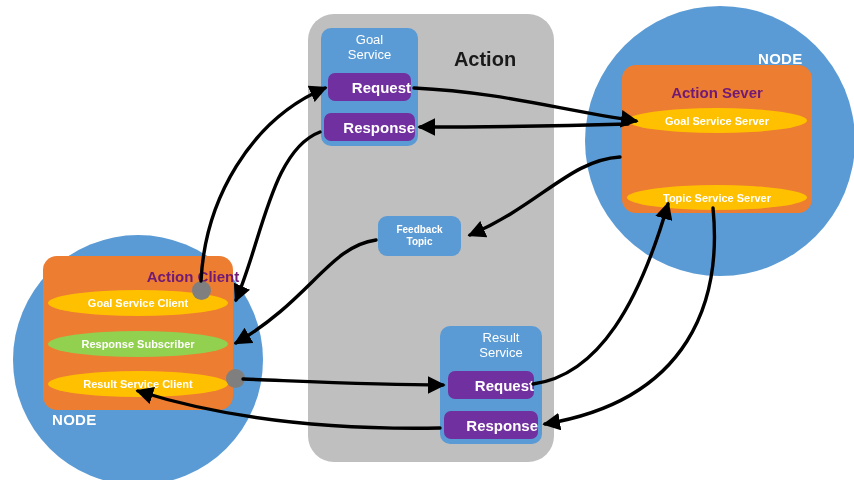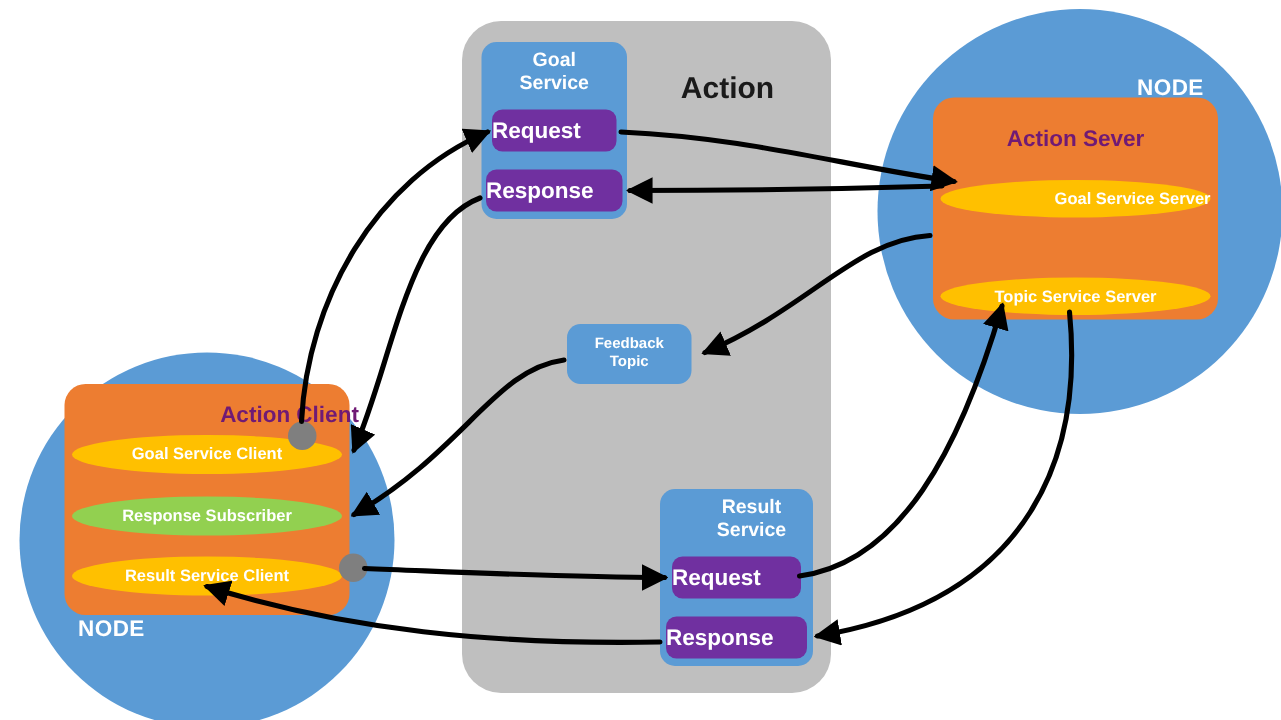--- a/index.html
+++ b/index.html
@@ -80,33 +80,33 @@
   }
 
   
   .service-box {
     background: #5B9BD5;
     border-radius: 10px;
     box-sizing: border-box;
   }
   .service-title {
     color: #ffffff;
-    font-weight: bold;
+    font-weight: normal;
     font-size: 13px;
     text-align: center;
     line-height: 1.15;
   }
 
   
   .chip {
     background: #7030A0;
     border-radius: 7px;
     display: flex;
     align-items: center;
-    justify-content: flex-start;
+    justify-content: flex-end;
     box-sizing: border-box;
   }
   .chip-label {
     color: #ffffff;
     font-weight: bold;
     font-size: 15px;
     white-space: nowrap;
   }
 
   
@@ -202,21 +202,21 @@
   <div class="abs chip" style="left:444px; top:411px; width:94px; height:28px;">
     <span class="chip-label">Response</span>
   </div>
 
   <div class="abs node-circle" style="left:585px; top:6px; width:270px; height:270px;"></div>
 
   <div class="abs orange-box" style="left:622px; top:65px; width:190px; height:148px;"></div>
 
   <div class="abs orange-title" style="left:622px; top:84px; width:190px;">Action Sever</div>
 
-  <div class="abs pill pill-gold" style="left:627px; top:120px; width:180px; height:25px;justify-content:flex-end;">
+  <div class="abs pill pill-gold" style="left:627px; top:108px; width:180px; height:25px;">
     <span class="pill-label">Goal Service Server</span>
   </div>
 
 
   <div class="abs pill pill-gold" style="left:627px; top:185px; width:180px; height:25px;">
     <span class="pill-label">Topic Service Server</span>
   </div>
 
   <div class="abs node-label" style="left:758px; top:50px;">NODE</div>
 

